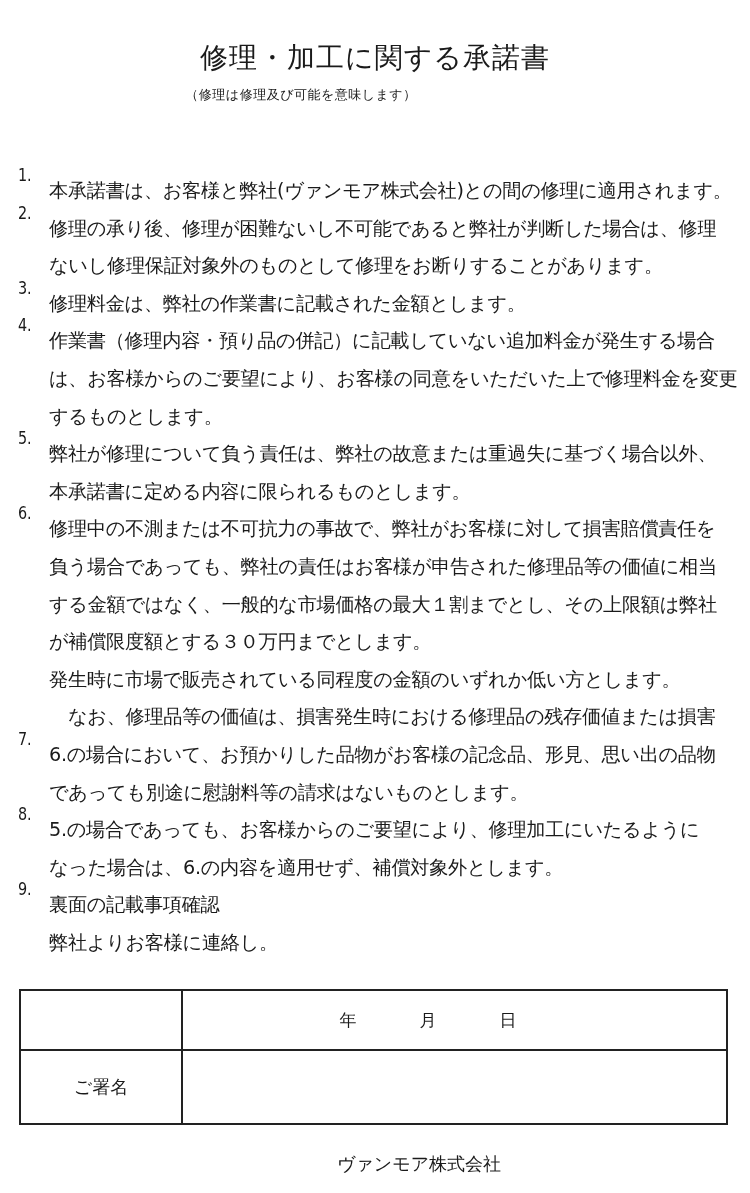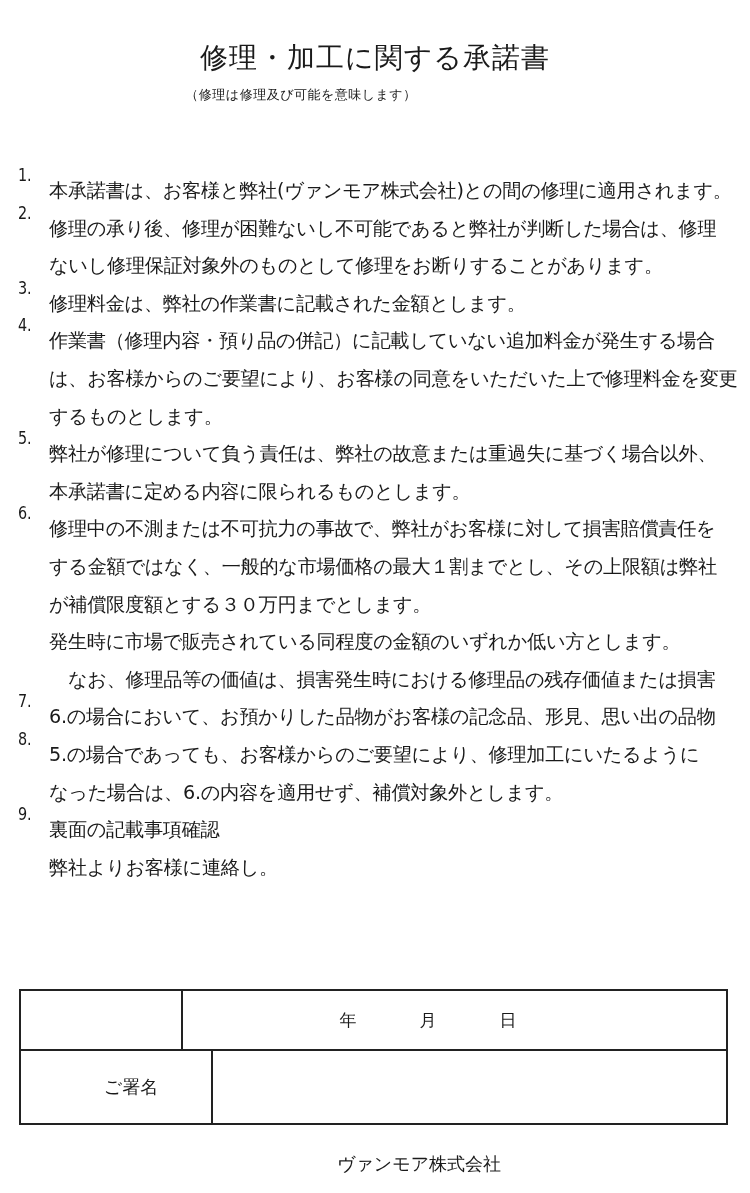--- a/index.html
+++ b/index.html
@@ -30,21 +30,21 @@
     }
     .txt { position: absolute; left: 31px; top: 0; margin-top: 16px; }
     .txt.indent { left: 50px; }
     .sig-table {
       position: absolute; left: 19px; top: 989px; width: 709px; height: 136px;
       border: 2px solid #222; box-sizing: border-box;
     }
     .cell { position: absolute; box-sizing: border-box; }
     .c-tl { left: 0; top: 0; width: 162px; height: 60px; border-right: 2px solid #222; border-bottom: 2px solid #222; }
     .c-tr { left: 162px; top: 0; right: 0; height: 60px; border-bottom: 2px solid #222; }
-    .c-bl { left: 0; top: 60px; width: 162px; bottom: 0; border-right: 2px solid #222; margin-left: 30px; }
+    .c-bl { left: 0; top: 60px; width: 162px; bottom: 0; border-right: 2px solid #222; }
     .c-br { left: 162px; top: 60px; right: 0; bottom: 0; }
     .date-row {
       position: absolute; left: 0; right: 0; top: 0; height: 58px;
       display: flex; justify-content: center; align-items: center; font-size: 17px;
     }
     .date-row span { display: inline-block; width: 80px; text-align: left; }
     .date-row span.pad { width: 70px; }
     .sig-label {
       position: absolute; left: 0; right: 0; top: 0; bottom: 0;
       display: flex; align-items: center; justify-content: center; font-size: 18px;
@@ -97,35 +97,41 @@
   </li>
   <li class="line">
     <span class="txt">本承諾書に定める内容に限られるものとします。</span>
   </li>
 
   <li class="line">
     <span class="num">6.</span>
     <span class="txt">修理中の不測または不可抗力の事故で、弊社がお客様に対して損害賠償責任を</span>
   </li>
   <li class="line">
+    <span class="txt">負う場合であっても、弊社の責任はお客様が申告された修理品等の価値に相当</span>
+  </li>
+  <li class="line">
     <span class="txt">する金額ではなく、一般的な市場価格の最大１割までとし、その上限額は弊社</span>
   </li>
   <li class="line">
     <span class="txt">が補償限度額とする３０万円までとします。</span>
   </li>
   <li class="line">
     <span class="txt">発生時に市場で販売されている同程度の金額のいずれか低い方とします。</span>
   </li>
   <li class="line">
     <span class="txt indent">なお、修理品等の価値は、損害発生時における修理品の残存価値または損害</span>
   </li>
 
   <li class="line">
     <span class="num">7.</span>
     <span class="txt">6.の場合において、お預かりした品物がお客様の記念品、形見、思い出の品物</span>
+  </li>
+  <li class="line">
+    <span class="txt">であっても別途に慰謝料等の請求はないものとします。</span>
   </li>
 
   <li class="line">
     <span class="num">8.</span>
     <span class="txt">5.の場合であっても、お客様からのご要望により、修理加工にいたるように</span>
   </li>
   <li class="line">
     <span class="txt">なった場合は、6.の内容を適用せず、補償対象外とします。</span>
   </li>
 

